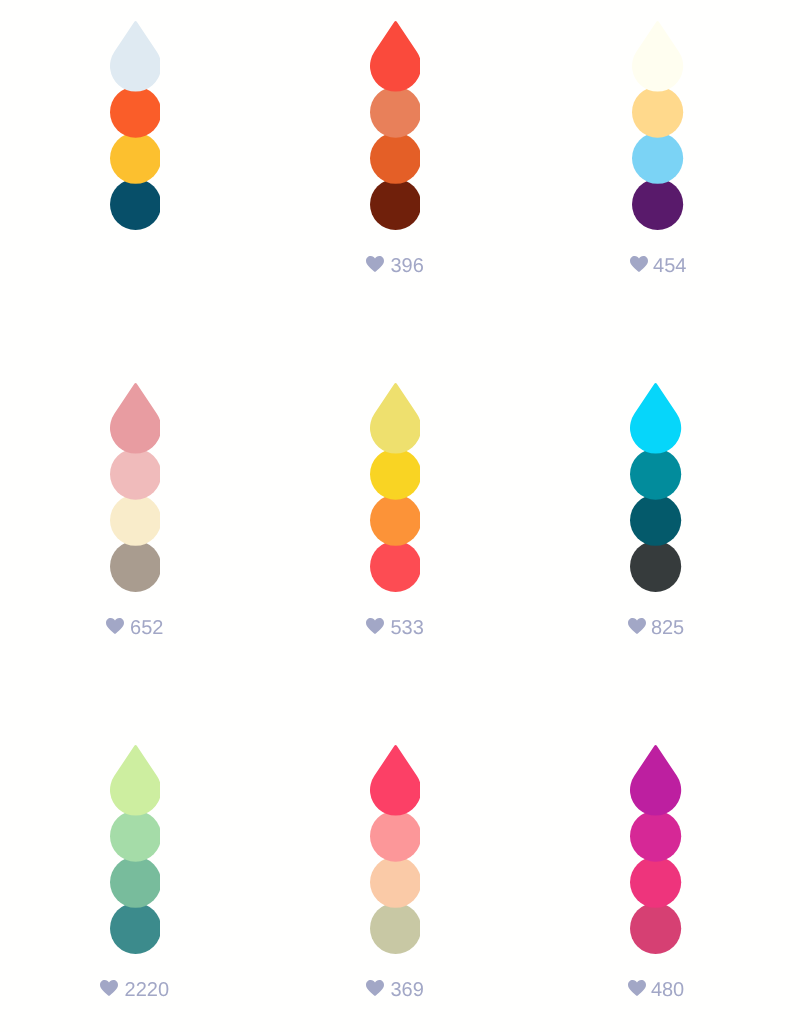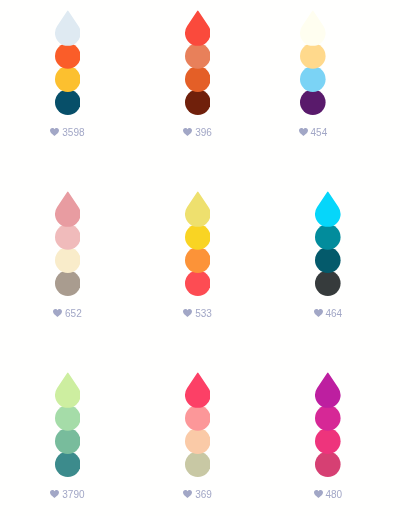--- a/index.html
+++ b/index.html
@@ -32,36 +32,33 @@
 <body>
 
 <div id="grid">
     <div class="palette" style="left: 2.5px; top: 0px;">
       <svg class="stack" width="25.6" height="116.01" viewBox="0 0 25.6 116.01">
         <circle cx="12.8" cy="102.21000000000001" r="12.8" fill="#074f69"></circle>
         <circle cx="12.8" cy="79.14" r="12.8" fill="#fcc02f"></circle>
         <circle cx="12.8" cy="56.07" r="12.8" fill="#fa5d29"></circle>
         <path d="M 13.41 10.91 L 23.43 25.88 A 12.8 12.8 0 1 1 2.17 25.88 L 12.19 10.91 Q 12.8 10 13.41 10.91 Z" fill="#dfeaf2"></path>
       </svg>
-      <div class="likes"><svg class="heart" width="9" height="8" viewBox="0 0 36 32">
-          <path d="M18 32 C 13 27.5 0 18.5 0 9.8 C 0 4.1 4.1 0 9.4 0 C 13.3 0 16.3 2.1 18 5.2 C 19.7 2.1 22.7 0 26.6 0 C 31.9 0 36 4.1 36 9.8 C 36 18.5 23 27.5 18 32 Z" fill="#a2a7c6"></path>
-        </svg><span class="cnt">3598</span></div>
     </div>
     <div class="palette" style="left: 132.7px; top: 0px; text-decoration: underline;">
       <svg class="stack" width="25.6" height="116.01" viewBox="0 0 25.6 116.01">
         <circle cx="12.8" cy="102.21000000000001" r="12.8" fill="#70200b"></circle>
         <circle cx="12.8" cy="79.14" r="12.8" fill="#e45f27"></circle>
         <circle cx="12.8" cy="56.07" r="12.8" fill="#e8805a"></circle>
         <path d="M 13.41 10.91 L 23.43 25.88 A 12.8 12.8 0 1 1 2.17 25.88 L 12.19 10.91 Q 12.8 10 13.41 10.91 Z" fill="#fa4a3c"></path>
       </svg>
       <div class="likes"><svg class="heart" width="9" height="8" viewBox="0 0 36 32">
           <path d="M18 32 C 13 27.5 0 18.5 0 9.8 C 0 4.1 4.1 0 9.4 0 C 13.3 0 16.3 2.1 18 5.2 C 19.7 2.1 22.7 0 26.6 0 C 31.9 0 36 4.1 36 9.8 C 36 18.5 23 27.5 18 32 Z" fill="#a2a7c6"></path>
         </svg><span class="cnt">396</span></div>
     </div>
-    <div class="palette" style="left: 248px; top: 0px;">
+    <div class="palette" style="left: 264px; top: 0px;">
       <svg class="stack" width="25.6" height="116.01" viewBox="0 0 25.6 116.01">
         <circle cx="12.8" cy="102.21000000000001" r="12.8" fill="#591a6b"></circle>
         <circle cx="12.8" cy="79.14" r="12.8" fill="#7bd3f5"></circle>
         <circle cx="12.8" cy="56.07" r="12.8" fill="#ffd98c"></circle>
         <path d="M 13.41 10.91 L 23.43 25.88 A 12.8 12.8 0 1 1 2.17 25.88 L 12.19 10.91 Q 12.8 10 13.41 10.91 Z" fill="#fffef0"></path>
       </svg>
       <div class="likes"><svg class="heart" width="9" height="8" viewBox="0 0 36 32">
           <path d="M18 32 C 13 27.5 0 18.5 0 9.8 C 0 4.1 4.1 0 9.4 0 C 13.3 0 16.3 2.1 18 5.2 C 19.7 2.1 22.7 0 26.6 0 C 31.9 0 36 4.1 36 9.8 C 36 18.5 23 27.5 18 32 Z" fill="#a2a7c6"></path>
         </svg><span class="cnt">454</span></div>
     </div>
@@ -89,32 +86,32 @@
     </div>
     <div class="palette" style="left: 262.9px; top: 181.1px;">
       <svg class="stack" width="25.6" height="116.01" viewBox="0 0 25.6 116.01">
         <circle cx="12.8" cy="102.21000000000001" r="12.8" fill="#363b3c"></circle>
         <circle cx="12.8" cy="79.14" r="12.8" fill="#045a6b"></circle>
         <circle cx="12.8" cy="56.07" r="12.8" fill="#028c9c"></circle>
         <path d="M 13.41 10.91 L 23.43 25.88 A 12.8 12.8 0 1 1 2.17 25.88 L 12.19 10.91 Q 12.8 10 13.41 10.91 Z" fill="#06d6fa"></path>
       </svg>
       <div class="likes"><svg class="heart" width="9" height="8" viewBox="0 0 36 32">
           <path d="M18 32 C 13 27.5 0 18.5 0 9.8 C 0 4.1 4.1 0 9.4 0 C 13.3 0 16.3 2.1 18 5.2 C 19.7 2.1 22.7 0 26.6 0 C 31.9 0 36 4.1 36 9.8 C 36 18.5 23 27.5 18 32 Z" fill="#a2a7c6"></path>
-        </svg><span class="cnt">464</span></div>
+        </svg><span class="cnt">825</span></div>
     </div>
     <div class="palette" style="left: 2.5px; top: 362.2px;">
       <svg class="stack" width="25.6" height="116.01" viewBox="0 0 25.6 116.01">
         <circle cx="12.8" cy="102.21000000000001" r="12.8" fill="#3c8b8c"></circle>
         <circle cx="12.8" cy="79.14" r="12.8" fill="#78bc9c"></circle>
         <circle cx="12.8" cy="56.07" r="12.8" fill="#a5dca8"></circle>
         <path d="M 13.41 10.91 L 23.43 25.88 A 12.8 12.8 0 1 1 2.17 25.88 L 12.19 10.91 Q 12.8 10 13.41 10.91 Z" fill="#cdeea0"></path>
       </svg>
       <div class="likes"><svg class="heart" width="9" height="8" viewBox="0 0 36 32">
           <path d="M18 32 C 13 27.5 0 18.5 0 9.8 C 0 4.1 4.1 0 9.4 0 C 13.3 0 16.3 2.1 18 5.2 C 19.7 2.1 22.7 0 26.6 0 C 31.9 0 36 4.1 36 9.8 C 36 18.5 23 27.5 18 32 Z" fill="#a2a7c6"></path>
-        </svg><span class="cnt">3790</span></div>
+        </svg><span class="cnt">2220</span></div>
     </div>
     <div class="palette" style="left: 132.7px; top: 362.2px;">
       <svg class="stack" width="25.6" height="116.01" viewBox="0 0 25.6 116.01">
         <circle cx="12.8" cy="102.21000000000001" r="12.8" fill="#c8c8a4"></circle>
         <circle cx="12.8" cy="79.14" r="12.8" fill="#facaa7"></circle>
         <circle cx="12.8" cy="56.07" r="12.8" fill="#fc9799"></circle>
         <path d="M 13.41 10.91 L 23.43 25.88 A 12.8 12.8 0 1 1 2.17 25.88 L 12.19 10.91 Q 12.8 10 13.41 10.91 Z" fill="#fc4066"></path>
       </svg>
       <div class="likes"><svg class="heart" width="9" height="8" viewBox="0 0 36 32">
           <path d="M18 32 C 13 27.5 0 18.5 0 9.8 C 0 4.1 4.1 0 9.4 0 C 13.3 0 16.3 2.1 18 5.2 C 19.7 2.1 22.7 0 26.6 0 C 31.9 0 36 4.1 36 9.8 C 36 18.5 23 27.5 18 32 Z" fill="#a2a7c6"></path>

